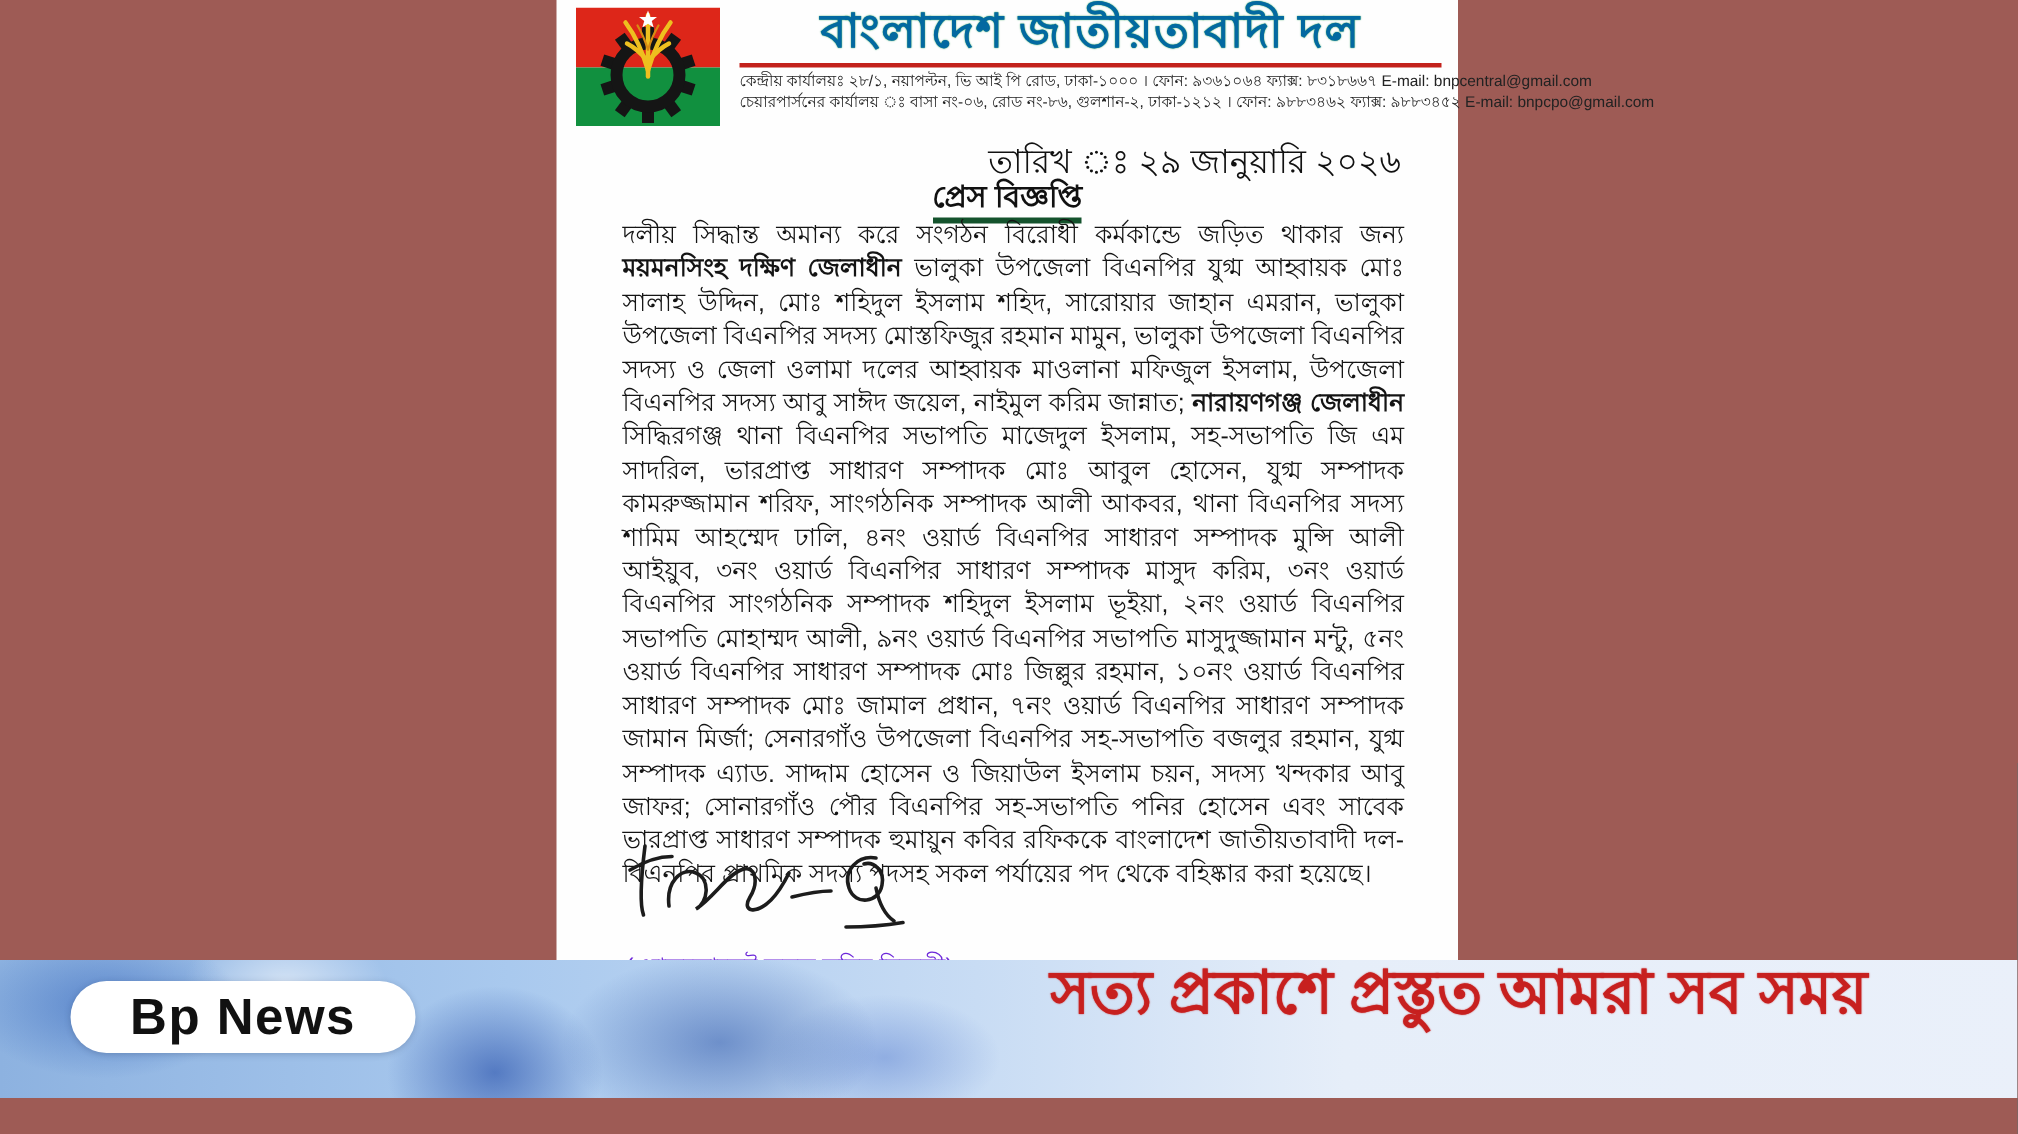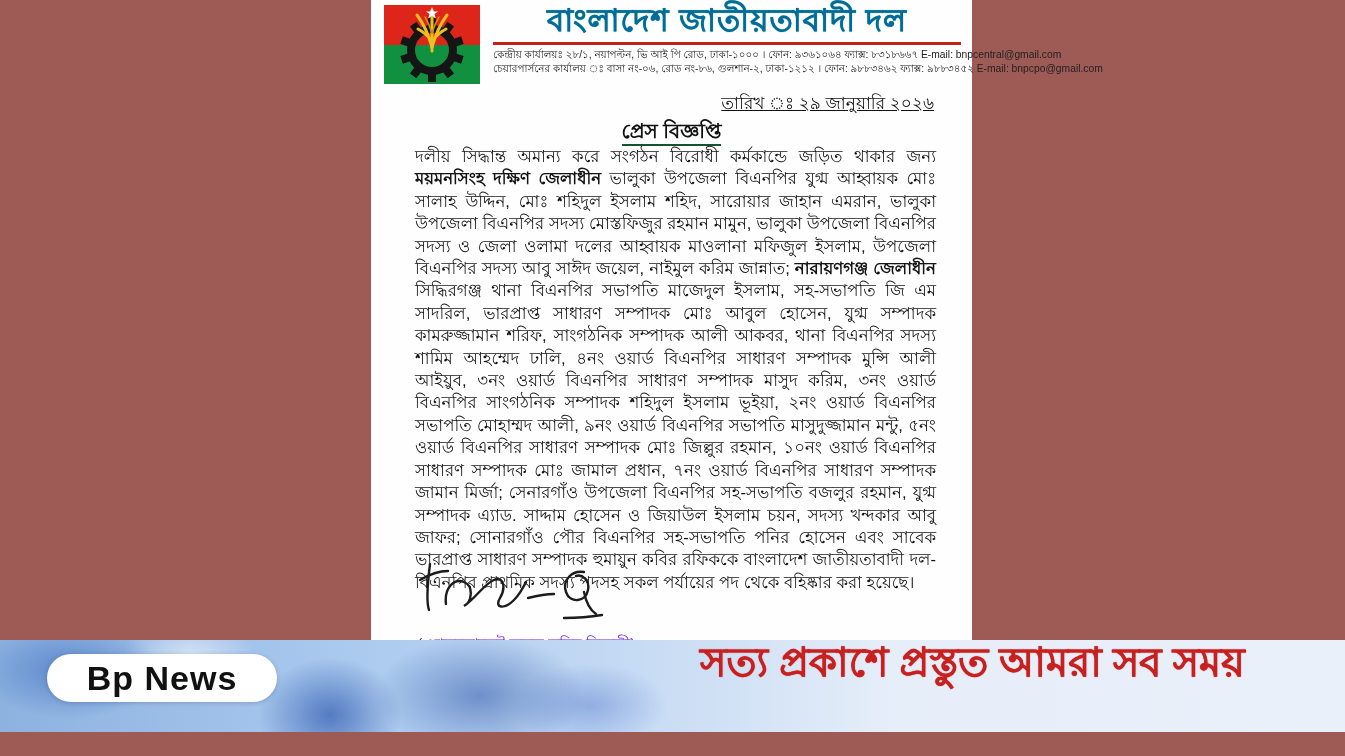--- a/index.html
+++ b/index.html
@@ -17,27 +17,27 @@
   .logo{position:absolute;left:13px;top:5px;width:96px;height:79px;}
   .lh-right{position:absolute;left:122px;top:2px;width:468px;}
   .party-name{
     color:#0369a1;font-weight:bold;font-size:31px;line-height:38px;
     letter-spacing:1px;text-align:center;white-space:nowrap;
     text-shadow:0 0 1px #0c9144;
   }
   .lh-rule{height:3px;background:#c3221c;margin:2px 0 3px 0;}
   .addr{font-size:10.3px;line-height:14px;color:#222;text-align:center;white-space:nowrap;}
   .date-line{
-    position:absolute;right:38px;top:90px;font-size:17px;color:#111;text-decoration:underline;
+    position:absolute;right:38px;top:90px;font-size:22px;color:#111;
   }
   .press-title{
     position:absolute;left:0;top:116px;width:100%;text-align:center;
     font-size:20px;font-weight:bold;color:#111;
   }
-  .press-title span{border-bottom:2px solid #14532d;padding-bottom:2px;}
+  .press-title span{border-bottom:4px solid #14532d;padding-bottom:2px;}
   .body-text{
     position:absolute;left:44px;top:146px;width:521px;
     font-size:16.6px;line-height:22.4px;text-align:justify;color:#141414;
     margin:0;
   }
   .body-text strong{font-weight:bold;}
   .signature{position:absolute;left:45px;top:558px;width:210px;height:72px;}
   .signer-name{position:absolute;left:46px;top:632px;font-size:16px;color:#6d28d9;}
   
   .red-strip{position:absolute;left:0;top:657px;width:1345px;height:16px;background:#b9191c;}

